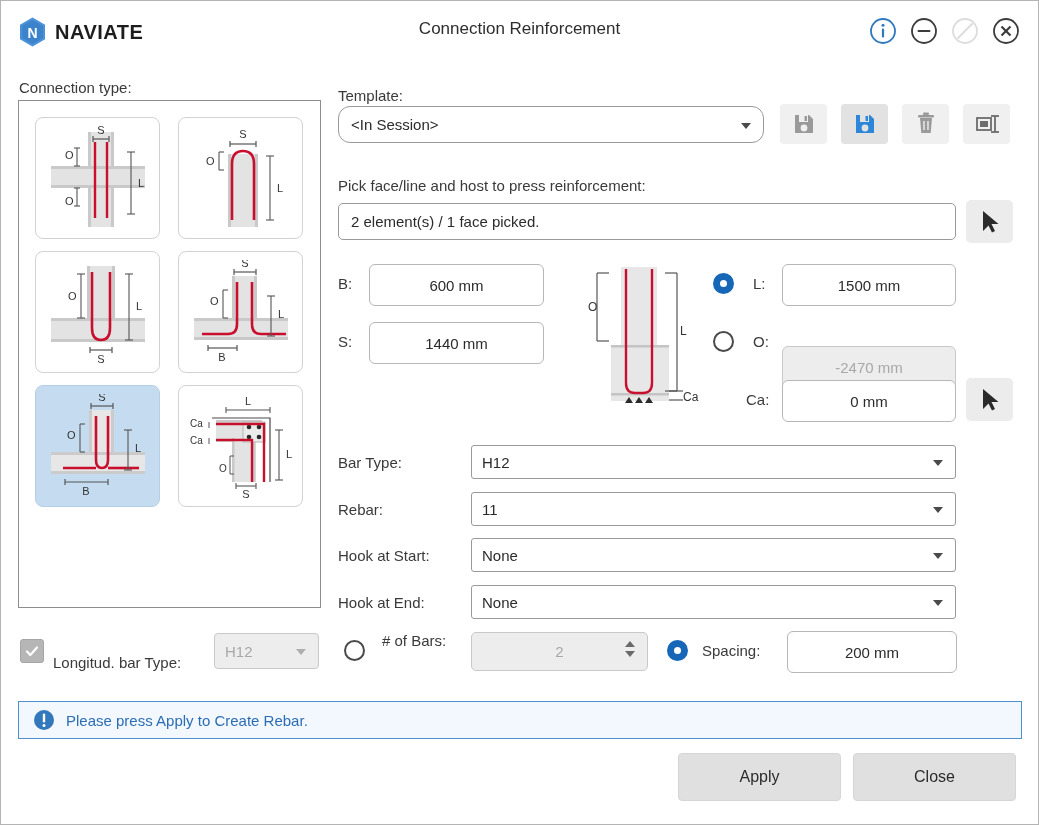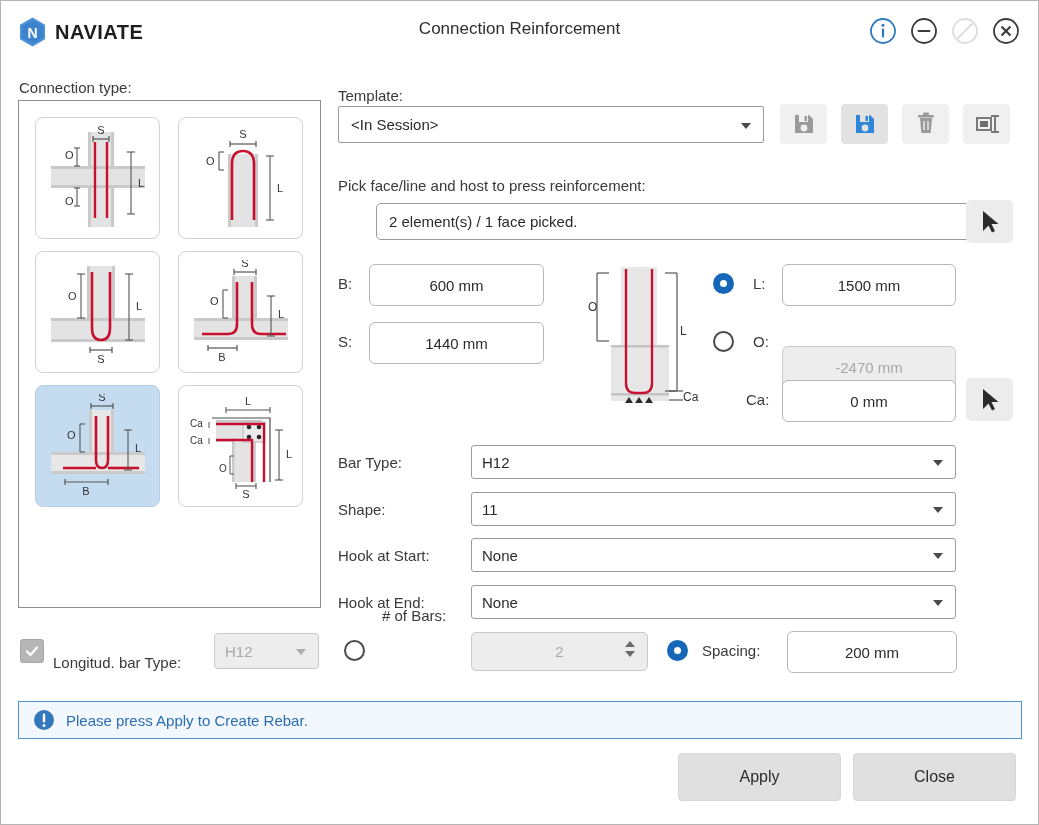--- a/index.html
+++ b/index.html
@@ -68,21 +68,21 @@
   }
   .thumb svg { display: block; }
 
   
   .lbl { font-size: 15px; color: #3a3a3a; margin-top: 12px; }
 
   .tpl-label { position: absolute; left: 337px; top: 74px; }
   .tpl-select {
     position: absolute; left: 337px; top: 105px;
     width: 426px; height: 37px;
-    border: 1px solid #9a9a9a; border-radius: 2px; background: #fff;
+    border: 1px solid #9a9a9a; border-radius: 12px; background: #fff;
     display: flex; align-items: center; padding: 0 12px;
     font-size: 15px; color: #2b2b2b; cursor: pointer;
   }
   .caret {
     position: absolute; right: 12px; top: 50%;
     width: 0; height: 0; margin-top: -2px;
     border-left: 5px solid transparent; border-right: 5px solid transparent;
     border-top: 6px solid #4a4a4a;
   }
   .tbtn {
@@ -95,21 +95,21 @@
   .tbtn.b2 { left: 840px; background: #e2e2e2; }
   .tbtn.b3 { left: 901px; }
   .tbtn.b4 { left: 962px; }
 
   .pick-label { position: absolute; left: 337px; top: 164px; }
   .pick-input {
     position: absolute; left: 337px; top: 202px;
     width: 618px; height: 37px;
     border: 1px solid #9a9a9a; border-radius: 5px; background: #fff;
     display: flex; align-items: center; padding: 0 12px;
-    font-size: 15px; color: #2b2b2b; margin-left: 38px;
+    font-size: 15px; color: #2b2b2b;
   }
   .pick-btn {
     position: absolute; width: 47px; height: 43px;
     background: #ececec; border-radius: 5px;
     display: flex; align-items: center; justify-content: center;
     cursor: pointer;
   }
   .pick-btn.p1 { left: 965px; top: 199px; }
   .pick-btn.p2 { left: 965px; top: 377px; }
 
@@ -172,21 +172,21 @@
   .lab-longi { left: 52px; top: 641px; color: #3a3a3a; }
   .sel-longi {
     position: absolute; left: 213px; top: 632px;
     width: 105px; height: 36px;
     border: 1px solid #c9c9c9; border-radius: 4px; background: #ededed;
     display: flex; align-items: center; padding: 0 10px;
     font-size: 15px; color: #a8a8a8;
   }
   .sel-longi .caret { border-top-color: #aeaeae; }
   .r-bars { left: 343px; top: 639px; }
-  .lab-bars { left: 381px; top: 606px; }
+  .lab-bars { left: 381px; top: 631px; }
   .spin {
     position: absolute; left: 470px; top: 631px;
     width: 177px; height: 39px;
     border: 1px solid #c9c9c9; border-radius: 5px; background: #ededed;
     display: flex; align-items: center; justify-content: center;
     font-size: 15px; color: #a8a8a8;
   }
   .spin-arrows {
     position: absolute; right: 12px; top: 50%; margin-top: -11px;
     display: flex; flex-direction: column; gap: 4px; cursor: pointer;
@@ -533,21 +533,21 @@
       <path d="M3 1 L3 21 L8.5 15.5 L12 22.5 L15 21 L11.5 14 L18.5 14 Z" fill="#2b2b2b"></path>
     </svg>
   </div>
 
   <div class="dd-lab" style="top:453px">Bar Type:</div>
   <div class="dd" style="top:444px">
     <span>H12</span>
     <span class="caret"></span>
   </div>
 
-  <div class="dd-lab" style="top:500px">Shape:</div>
+  <div class="dd-lab" style="top:500px">Rebar:</div>
   <div class="dd" style="top:491px">
     <span>11</span>
     <span class="caret"></span>
   </div>
 
   <div class="dd-lab" style="top:546px">Hook at Start:</div>
   <div class="dd" style="top:537px">
     <span>None</span>
     <span class="caret"></span>
   </div>

